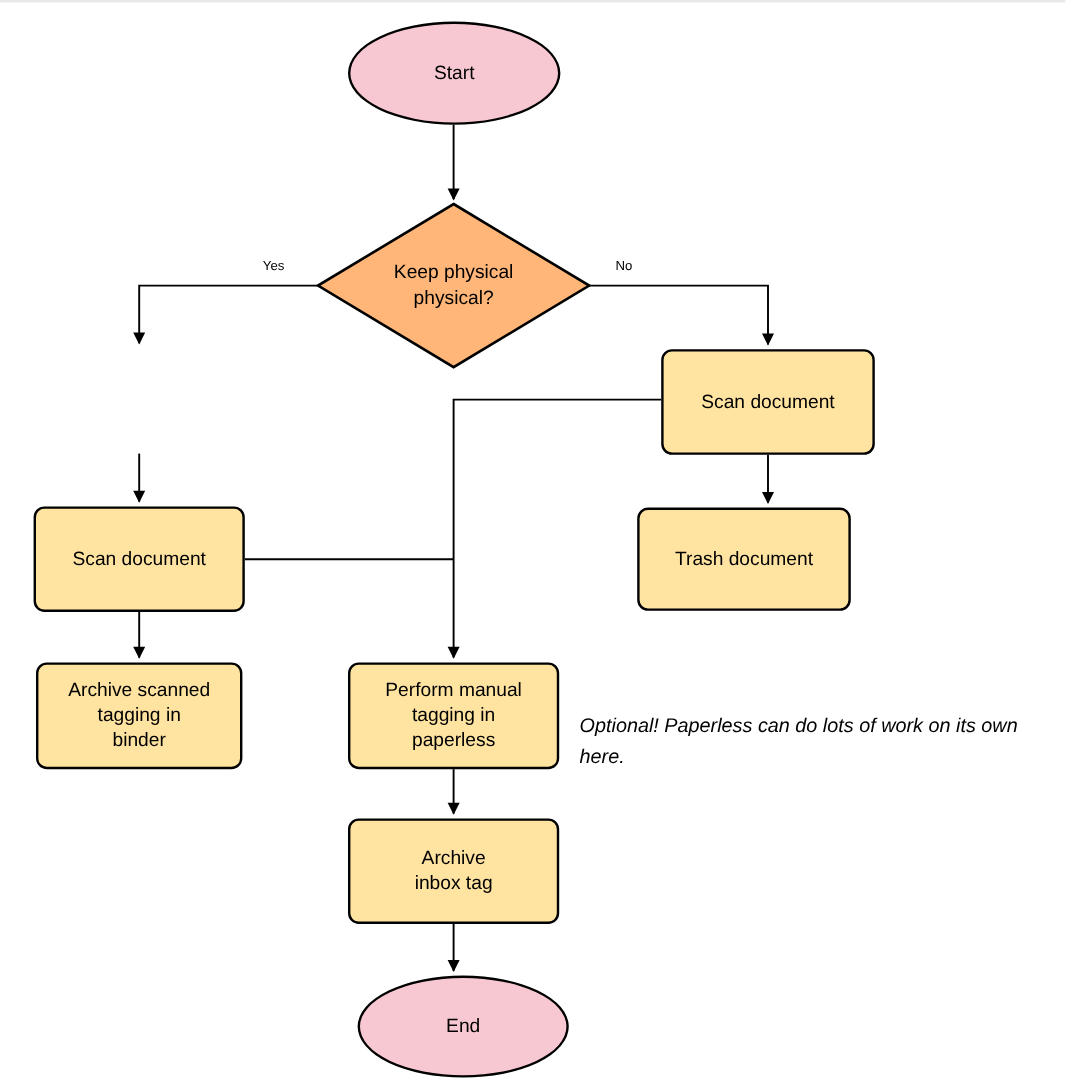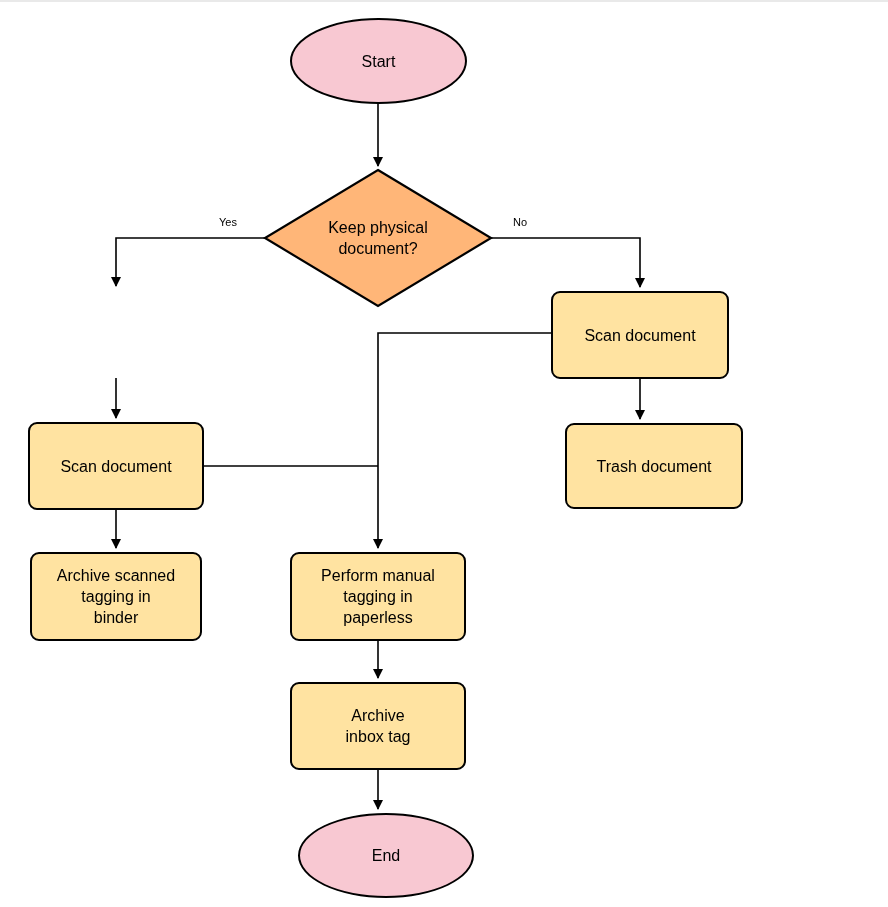--- a/index.html
+++ b/index.html
@@ -85,51 +85,55 @@
     </g>
     <polygon points="378,170 491,238 378,306 265,238" fill="#ffb678" stroke="#000000" stroke-width="2.2"></polygon>
   </svg>
 
   <div class="node terminal" style="left:290px; top:18px; width:177px; height:86px;">
     <span>Start</span>
   </div>
 
   <div class="node decision-label" style="left:268px; top:172px; width:220px; height:132px;">
     <span>Keep physical</span>
-    <span>document?</span>
+    <span>physical?</span>
   </div>
 
   <div class="edge-label" style="left:205px; top:213px; width:46px;">Yes</div>
   <div class="edge-label" style="left:502px; top:213px; width:36px;">No</div>
 
 
   <div class="node process" style="left:28px; top:422px; width:176px; height:88px;">
     <span>Scan document</span>
   </div>
 
   <div class="node process" style="left:30px; top:552px; width:172px; height:89px;">
     <span>Archive scanned</span>
     <span>tagging in</span>
     <span>binder</span>
   </div>
 
   <div class="node process" style="left:551px; top:291px; width:178px; height:88px;">
     <span>Scan document</span>
   </div>
 
-  <div class="node process" style="left:565px; top:423px; width:178px; height:86px;">
+  <div class="node process" style="left:531px; top:423px; width:178px; height:86px;">
     <span>Trash document</span>
   </div>
 
   <div class="node process" style="left:290px; top:552px; width:176px; height:89px;">
     <span>Perform manual</span>
     <span>tagging in</span>
     <span>paperless</span>
   </div>
 
+  <div class="side-note" style="left:483px; top:592px; width:400px;">
+    <span>Optional! Paperless can do lots of work on</span>
+    <span>its own here.</span>
+  </div>
 
   <div class="node process" style="left:290px; top:682px; width:176px; height:88px;">
     <span>Archive</span>
     <span>inbox tag</span>
   </div>
 
   <div class="node terminal" style="left:298px; top:813px; width:176px; height:85px;">
     <span>End</span>
   </div>
 

